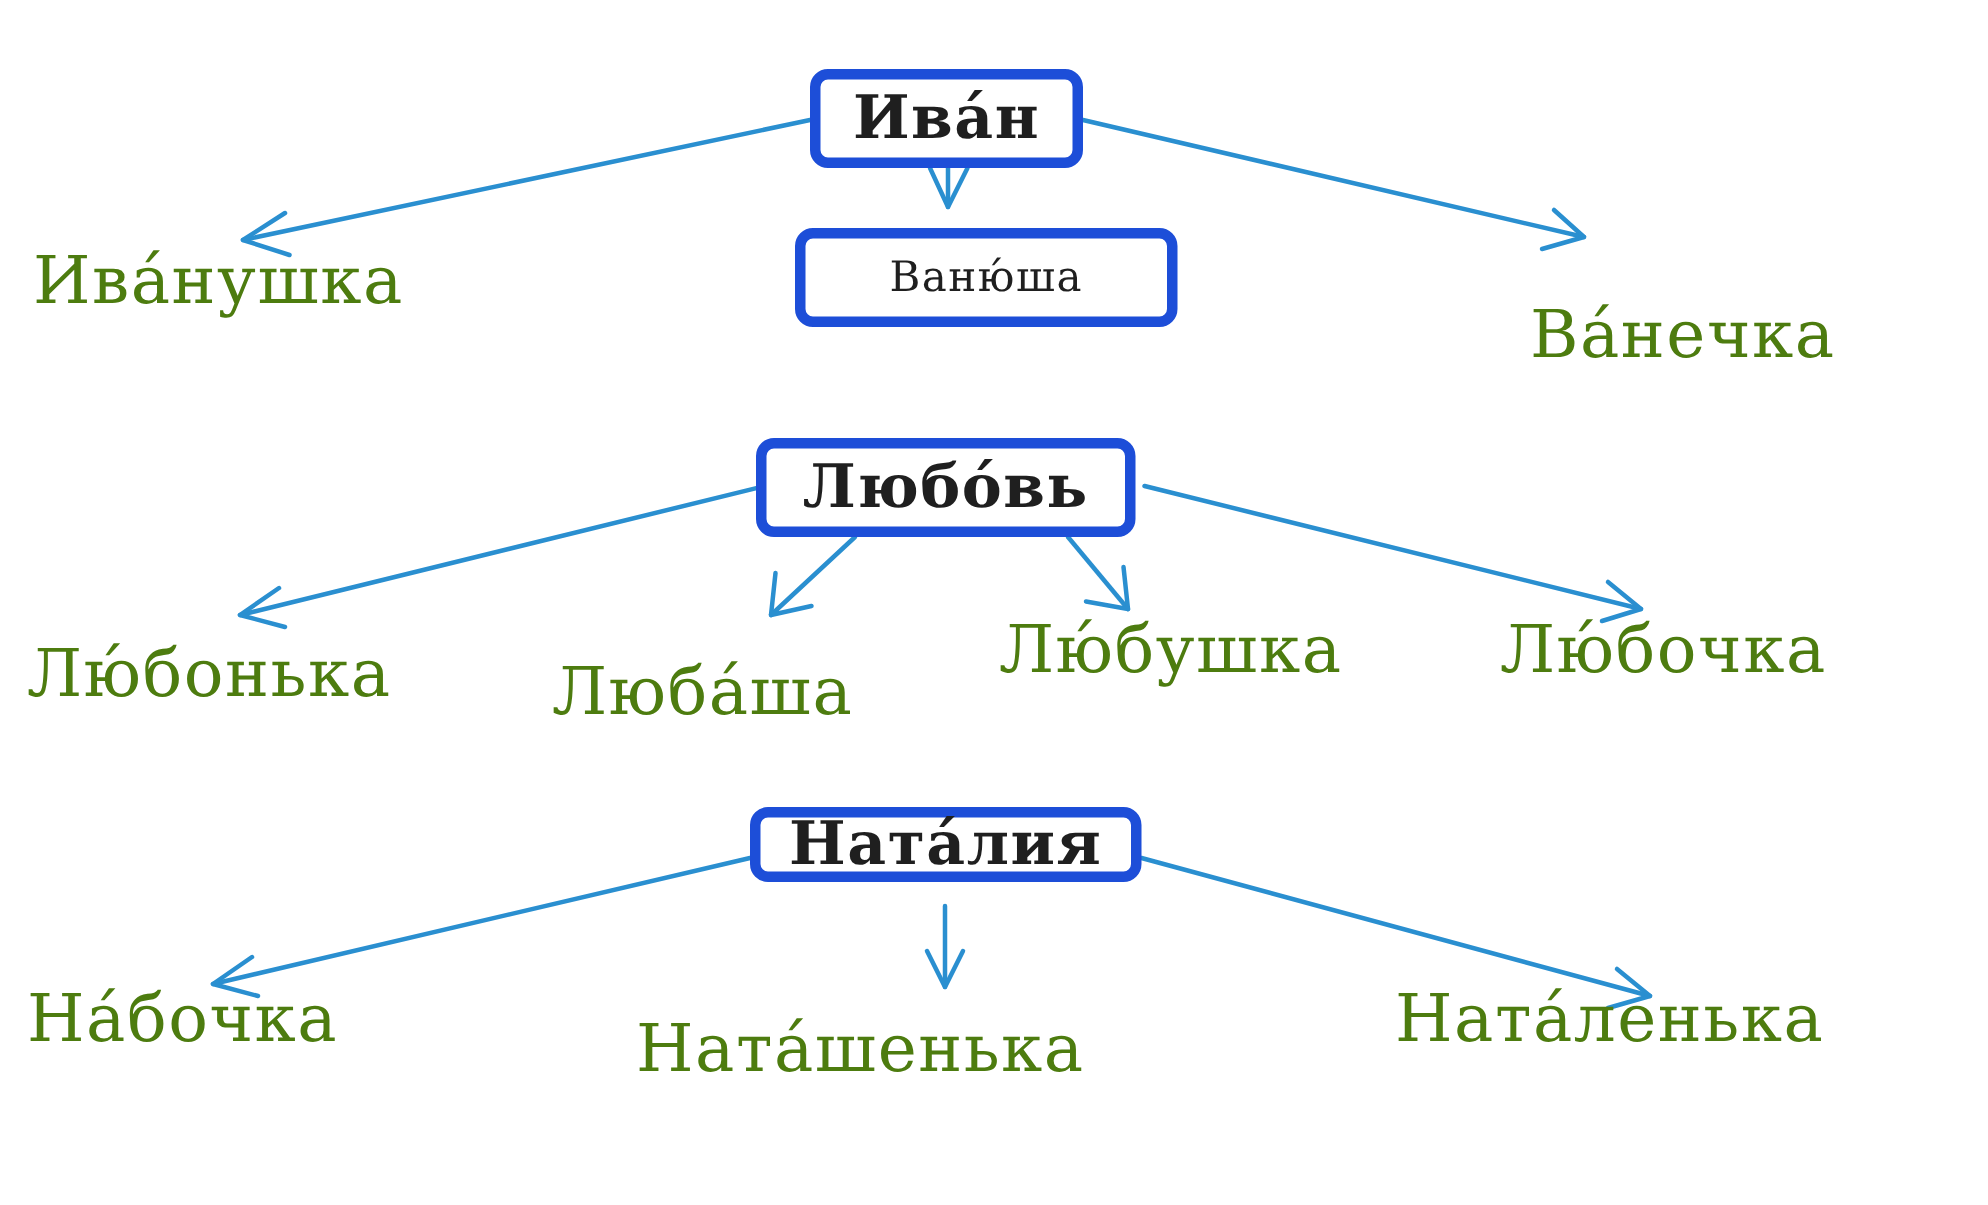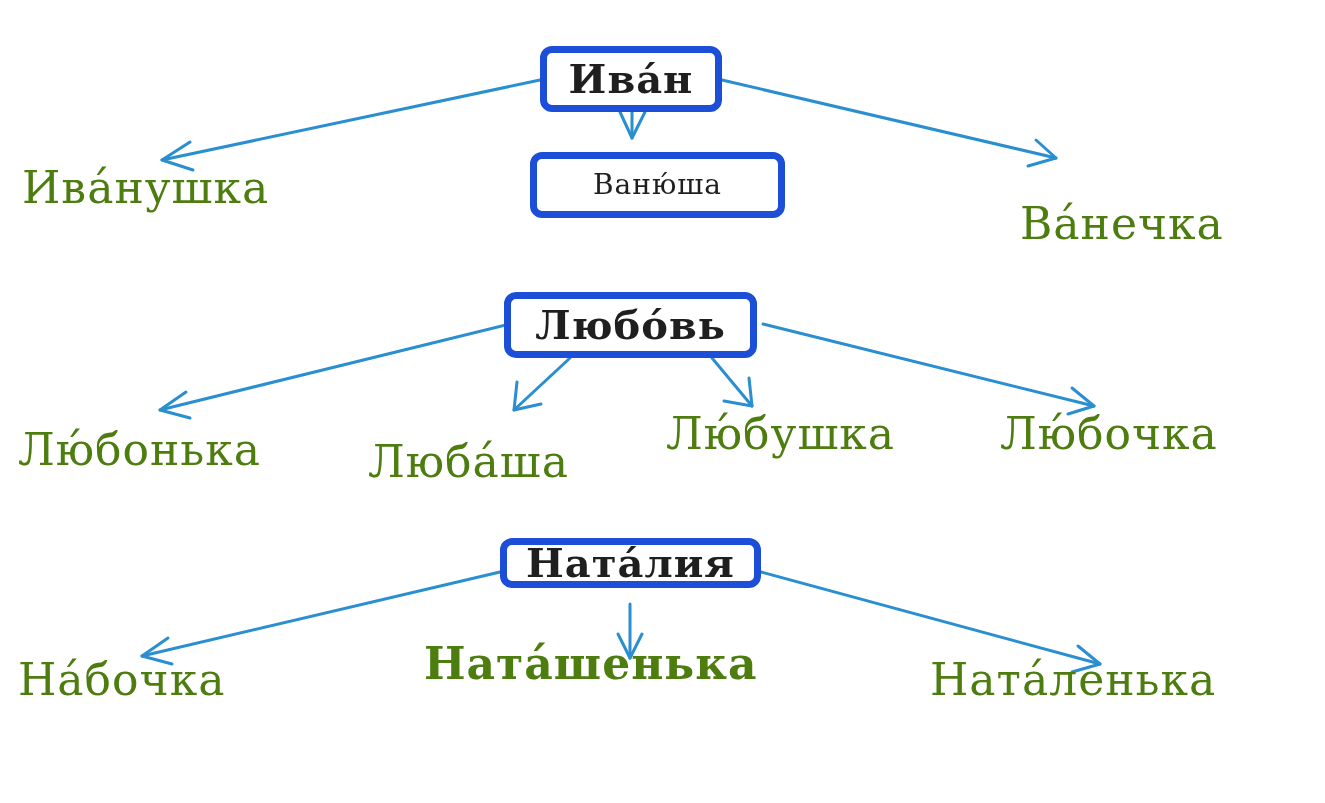--- a/index.html
+++ b/index.html
@@ -77,14 +77,14 @@
 </div>
 <div class="word" style="left:18px; top:428px;">Лю́бонька</div>
 <div class="word" style="left:368px; top:412px;margin-top:28px;">Люба́ша</div>
 <div class="word" style="left:666px; top:412px;">Лю́бушка</div>
 <div class="word" style="left:1000px; top:412px;">Лю́бочка</div>
 
 <div class="box bold" style="left:500px; top:538px; width:261px; height:50px;">
   <span class="label">Ната́лия</span>
 </div>
 <div class="word" style="left:18px; top:658px;">На́бочка</div>
-<div class="word" style="left:424px; top:642px;font-weight:bold;">Ната́шенька</div>
+<div class="word" style="left:424px; top:678px;">Ната́шенька</div>
 <div class="word" style="left:930px; top:658px;">Ната́ленька</div>
 
 </body></html>

